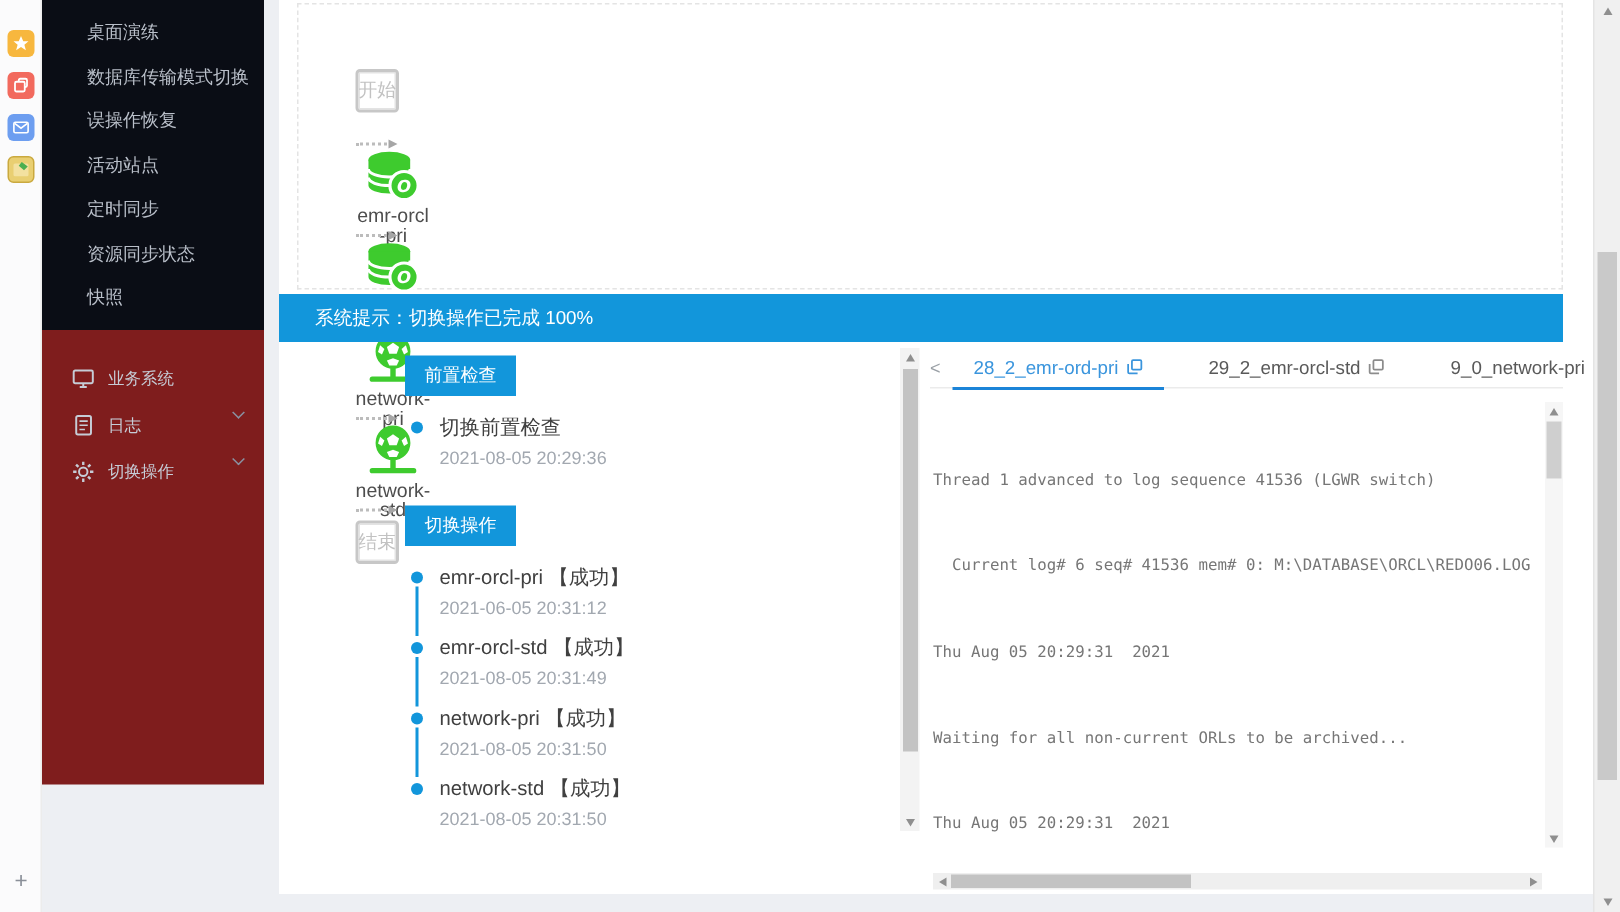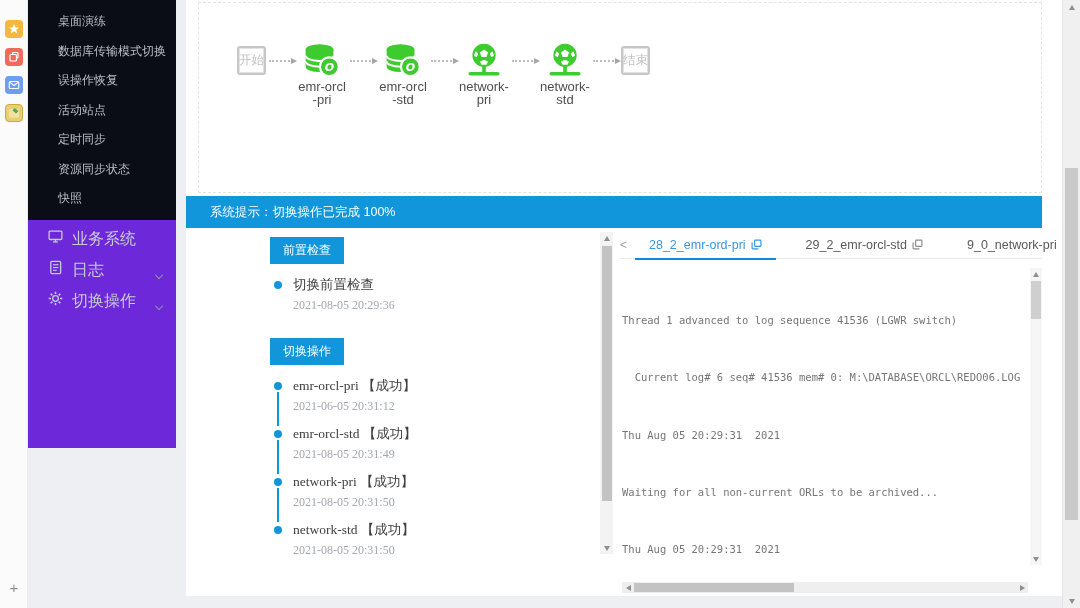--- a/index.html
+++ b/index.html
@@ -10,54 +10,54 @@
   .app-strip { position:absolute; left:0; top:0; width:28px; height:608px; background:#fbfbfc; border-right:1px solid #ececec; z-index:5; }
   .app-icon { position:absolute; left:5px; width:18px; height:18px; border-radius:4px; display:flex; align-items:center; justify-content:center; }
   .app-icon svg { width:12px; height:12px; }
   .ai-star { top:20px; background:#f7b73e; }
   .ai-shot { top:48px; background:#f26a5e; }
   .ai-mail { top:76px; background:#6d9ef0; }
   .ai-note { top:104px; background:#e9cf72; border:1px solid #caa93f; }
   .strip-plus { position:absolute; left:4px; bottom:13px; width:20px; text-align:center; color:#8a8f98; font-size:15px; line-height:15px; cursor:pointer; }
 
   
-  .sidebar { position:absolute; left:28px; top:0; width:148px; height:448px; background:#6d28d9; z-index:4; }
+  .sidebar { position:absolute; left:28px; top:0; width:148px; height:523px; background:#7f1d1d; z-index:4; }
   .submenu { background:#0a0d15; padding:7px 0 6px 0; }
   .submenu-item { height:29.5px; line-height:29.5px; padding-left:30px; font-size:12px; color:#b9bfc9; white-space:nowrap; overflow:hidden; cursor:pointer; }
   .menu { padding-top:9px; }
-  .menu-item { position:relative; height:31px; display:flex; align-items:flex-start; padding-left:20px; color:#c6ccd6; font-size:16px; cursor:pointer; }
+  .menu-item { position:relative; height:31px; display:flex; align-items:flex-end; padding-left:20px; color:#c6ccd6; font-size:11px; cursor:pointer; }
   .mi-ic { width:15px; height:15px; margin-right:9px; display:inline-flex; }
   .mi-ic svg { display:none; width:15px; height:15px; }
   .mi-ic[data-icon="monitor"] .ic-monitor,
   .mi-ic[data-icon="log"] .ic-log,
   .mi-ic[data-icon="deploy"] .ic-deploy,
   .mi-ic[data-icon="gear"] .ic-gear { display:inline; }
   .chev { position:absolute; right:14px; top:12px; width:6px; height:6px; border-right:1.4px solid #8a93a3; border-bottom:1.4px solid #8a93a3; transform:rotate(45deg); }
 
   
   .main-card { position:absolute; left:186px; top:0; width:876px; height:596px; background:#ffffff; }
 
   
   .flow-canvas { position:absolute; left:12px; top:2px; width:844px; height:191px; border:1px dashed #e4e4e4; background:#fff; }
-  .flow-row { position:absolute; left:38px; top:40px; display:flex; align-items:flex-start; gap:3px; }
+  .flow-row { position:absolute; left:38px; top:40px; display:flex; align-items:flex-start; gap:3px;flex-direction:column; }
   .flow-seq { display:contents; }
   .term-box { width:29px; height:29px; margin-top:3px; border:2px solid #c7c7c7; box-shadow:inset 0 0 0 1px #e3e3e3; border-radius:3px; color:#c2c2c2; font-size:12.5px; display:flex; align-items:center; justify-content:center; background:#fff; cursor:pointer; }
   .flow-arrow { width:25px; border-top:2px dotted #bcbcbc; margin-top:17px; position:relative; }
   .flow-arrow::after { content:''; position:absolute; right:-3px; top:-4.5px; border-left:6px solid #a6a6a6; border-top:3.5px solid transparent; border-bottom:3.5px solid transparent; }
   .flow-node { position:relative; width:50px; height:36px; display:flex; justify-content:center; cursor:pointer; }
   .node-icon svg { width:44px; height:36px; }
   .node-label { position:absolute; top:38px; left:50%; transform:translateX(-50%); width:62px; text-align:center; font-size:13px; line-height:12.5px; color:#4d4d4d; }
 
   
   .system-bar { position:absolute; left:0; top:196px; width:856px; height:32px; background:#1296db; color:#fff; font-size:12.5px; display:flex; align-items:center; padding-left:24px; }
 
   
   .timeline { position:absolute; left:84px; top:237px; width:330px; }
   .tl-badge { display:inline-block; background:#1296db; color:#fff; font-size:12px; padding:5px 13px; cursor:default; }
-  .tl-items { margin:12px 0 0 4px;font-family:Liberation Serif, serif; }
+  .tl-items { margin:12px 0 0 4px; }
   .tl-group2 { margin-top:14px; }
   .tl-item { position:relative; padding-left:19px; padding-bottom:11px; }
   .tl-item::before { content:''; position:absolute; left:3px; top:15px; bottom:-1px; width:1.6px; background:#1296db; }
   .tl-item:last-child::before { display:none; }
   .tl-dot { position:absolute; left:0; top:5px; width:8px; height:8px; border-radius:50%; background:#1296db; }
   .tl-title { font-size:13.5px; color:#404040; }
   .tl-time { font-size:12px; color:#a2a8b0; margin-top:4px; }
 
   
   .tl-scroll { position:absolute; left:414px; top:232px; width:13px; height:322px; background:#f3f3f3; }

